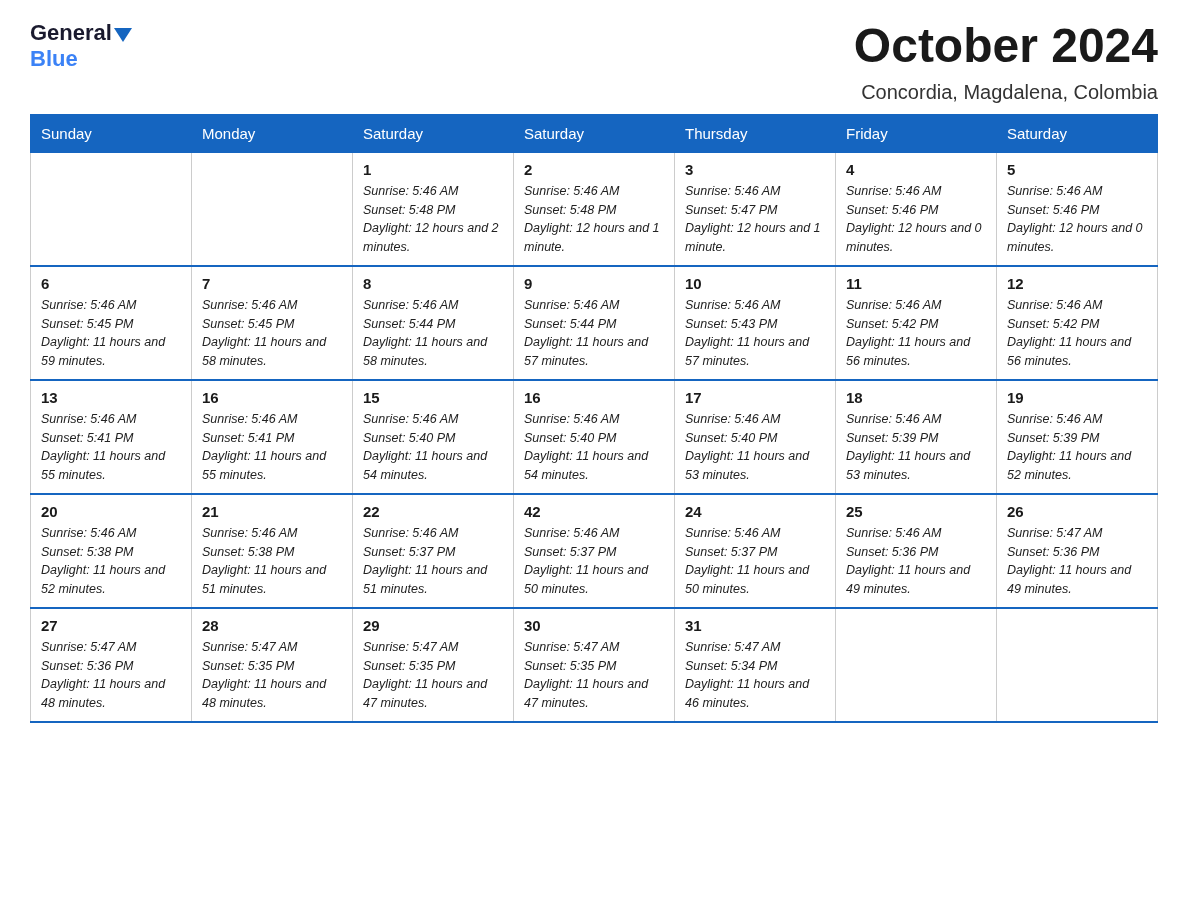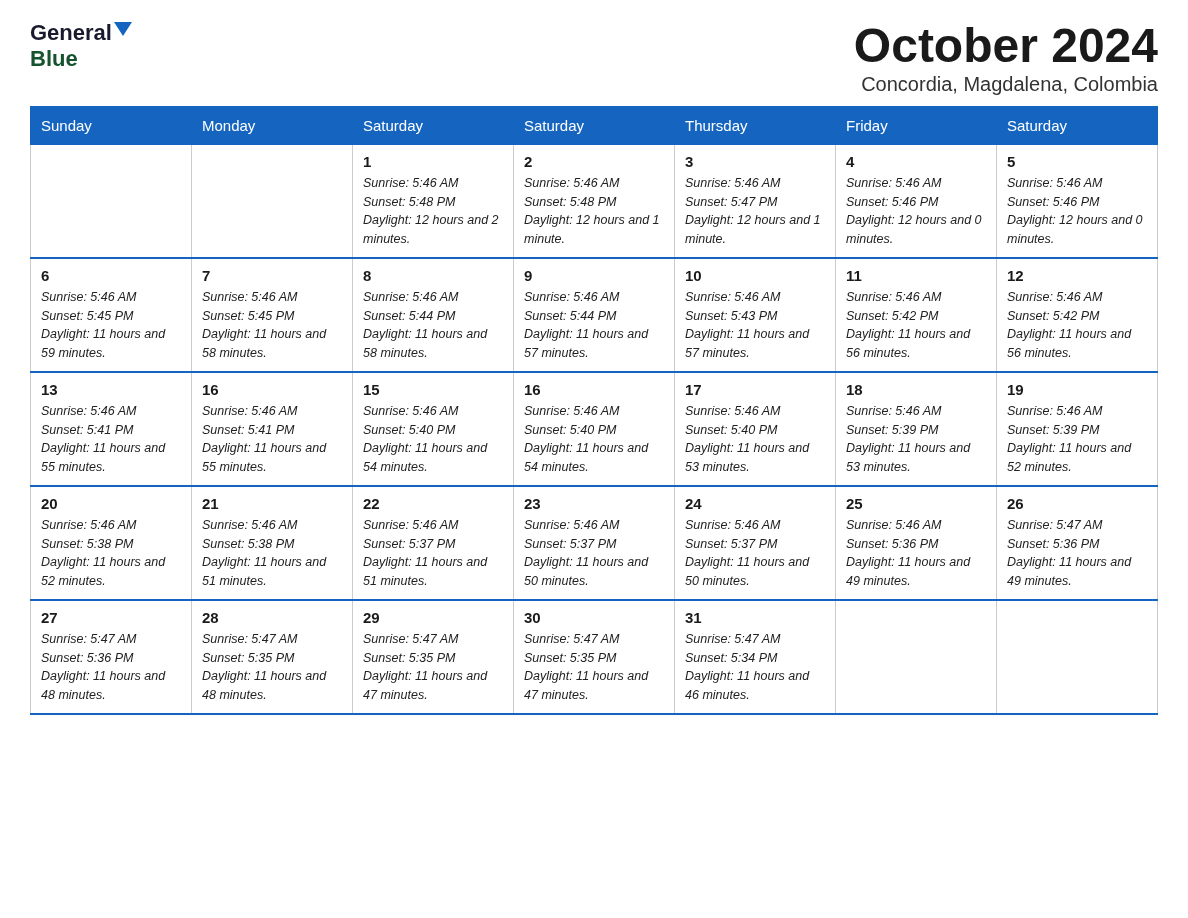--- a/index.html
+++ b/index.html
@@ -17,43 +17,43 @@
       margin-bottom: 10px;
     }
     .logo-text-general {
       font-size: 22px;
       font-weight: bold;
       color: #1a1a2e;
     }
     .logo-text-blue {
       font-size: 22px;
       font-weight: bold;
-      color: #14532d;
+      color: #3b82f6;
     }
     .logo-wrapper {
       display: flex;
       flex-direction: column;
     }
     .logo-top-row {
       display: flex;
-      align-items: flex-start;
+      align-items: flex-end;
     }
     .title-block {
       text-align: right;
     }
     .month-title {
       font-size: 48px;
       font-weight: bold;
       color: #1a1a1a;
       line-height: 1.1;
     }
     .location-title {
       font-size: 20px;
       color: #333;
-      margin-top: 0;
+      margin-top: 8px;
     }
     table {
       width: 100%;
       border-collapse: collapse;
       margin-top: 10px;
     }
     thead tr {
       background-color: #1565c0;
       color: #fff;
     }
@@ -222,21 +222,21 @@
         </td>
         <td>
           <span class="day-number">21</span>
           <div class="day-info">Sunrise: 5:46 AM<br>Sunset: 5:38 PM<br>Daylight: 11 hours and 51 minutes.</div>
         </td>
         <td>
           <span class="day-number">22</span>
           <div class="day-info">Sunrise: 5:46 AM<br>Sunset: 5:37 PM<br>Daylight: 11 hours and 51 minutes.</div>
         </td>
         <td>
-          <span class="day-number">23</span>
+          <span class="day-number">42</span>
           <div class="day-info">Sunrise: 5:46 AM<br>Sunset: 5:37 PM<br>Daylight: 11 hours and 50 minutes.</div>
         </td>
         <td>
           <span class="day-number">24</span>
           <div class="day-info">Sunrise: 5:46 AM<br>Sunset: 5:37 PM<br>Daylight: 11 hours and 50 minutes.</div>
         </td>
         <td>
           <span class="day-number">25</span>
           <div class="day-info">Sunrise: 5:46 AM<br>Sunset: 5:36 PM<br>Daylight: 11 hours and 49 minutes.</div>
         </td>

